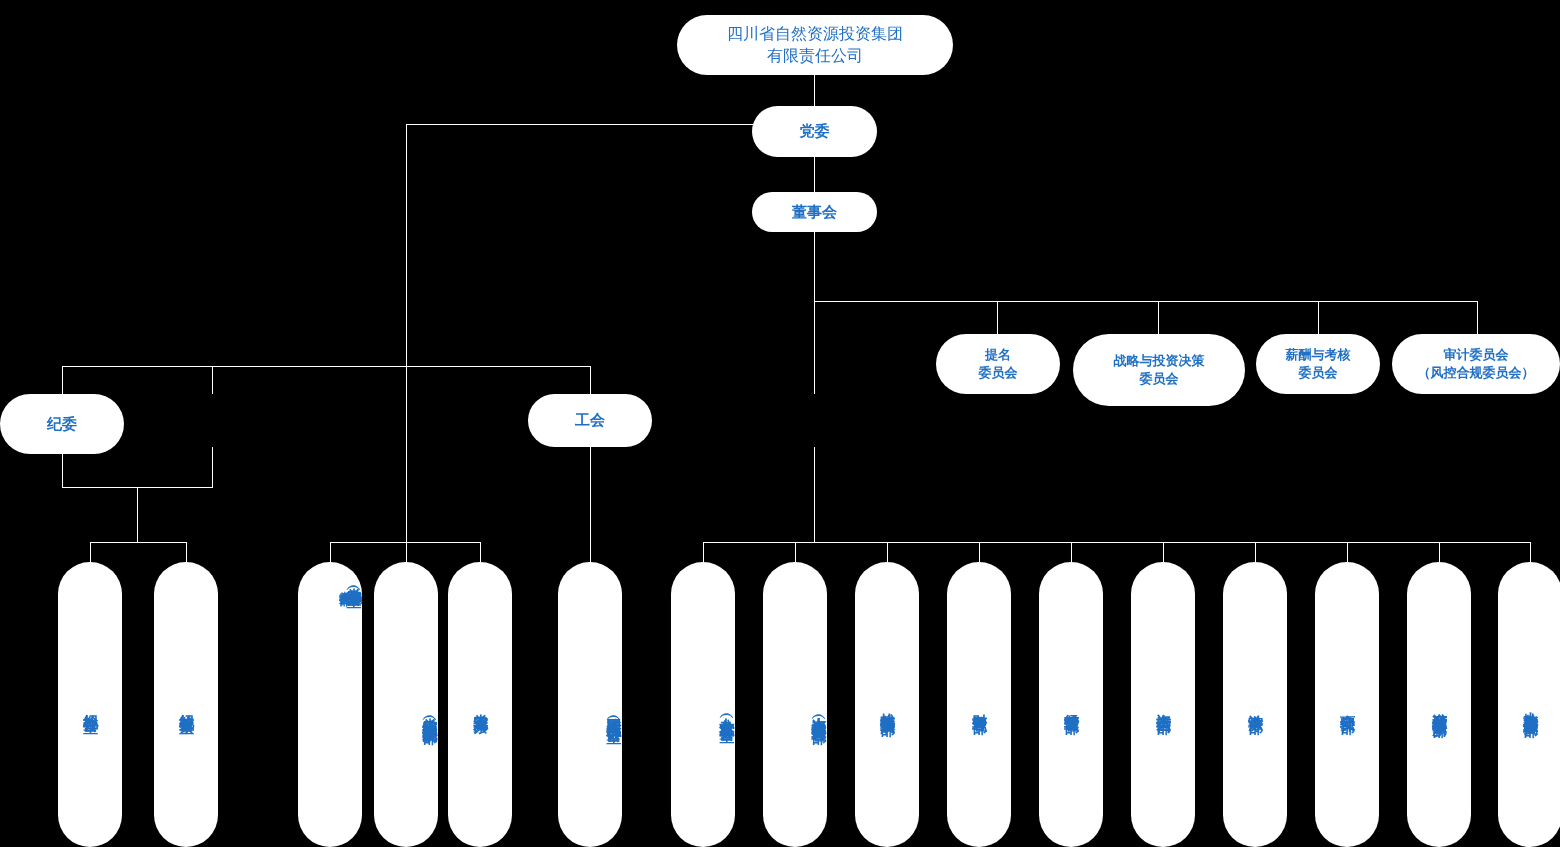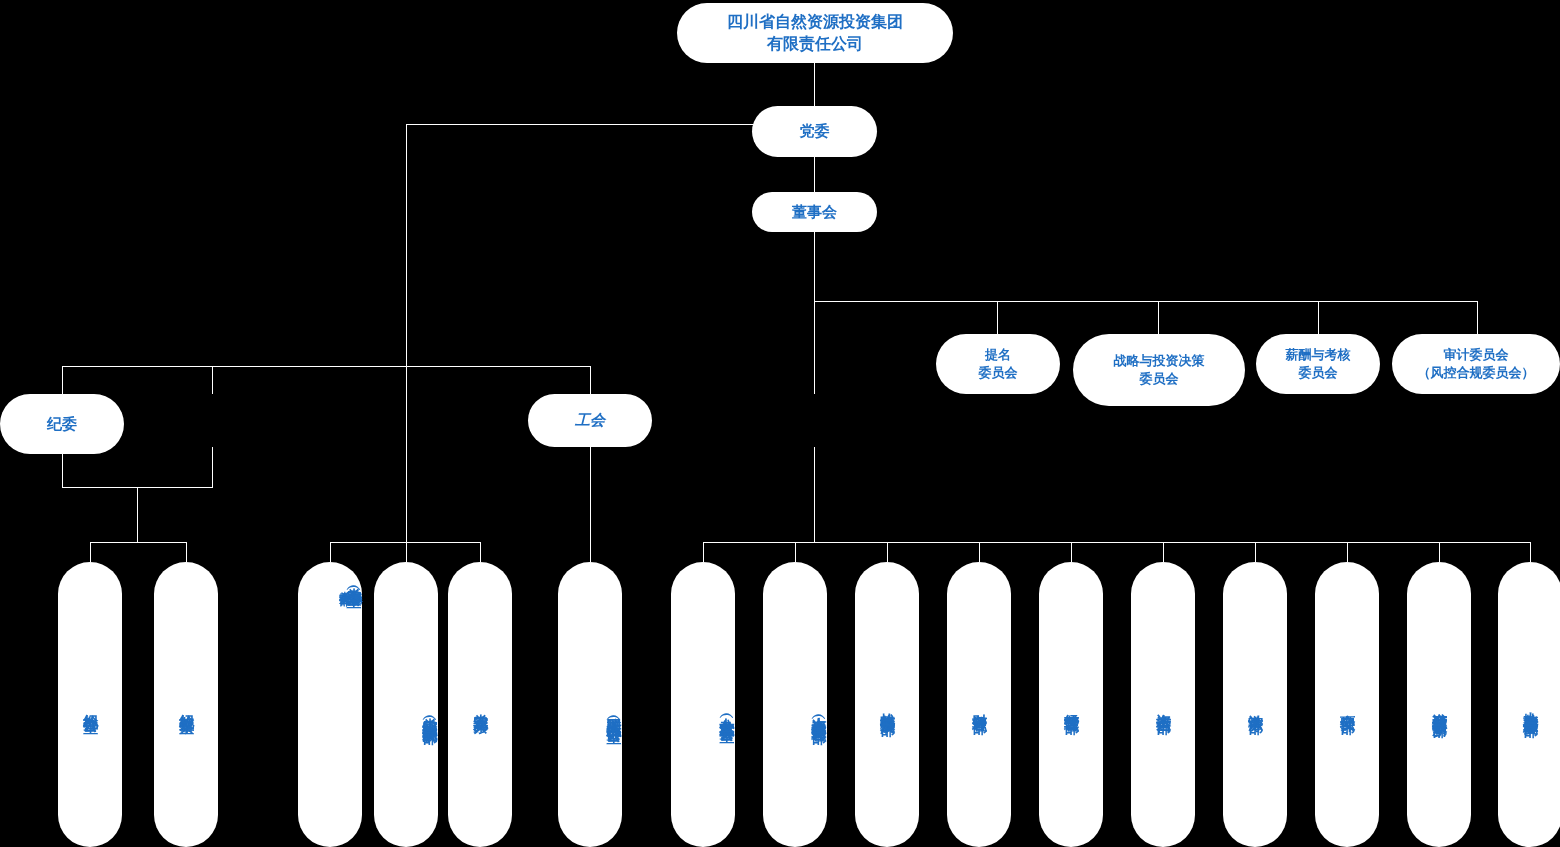--- a/index.html
+++ b/index.html
@@ -29,21 +29,21 @@
   .node.pill {
     border-radius: 999px;
   }
   .node.vert {
     border-radius: 34px;
     writing-mode: vertical-rl;
     text-orientation: upright;
     line-height: 1.18;
     letter-spacing: 1px;
   }
-  .t-root   { font-size: 16px; font-weight: bold; }
+  .t-root   { font-size: 16px; font-weight: normal; margin-top: 12px; }
   .t-mid    { font-size: 15px; font-weight: bold; }
   .t-small  { font-size: 13px; font-weight: bold; }
   .t-vert   { font-size: 15px; font-weight: bold; }
   .link {
     position: absolute;
     background: #ffffff;
   }
   .link.h { height: 1px; }
   .link.v { width: 1px; }
   .paren {
@@ -158,21 +158,21 @@
   <div class="node pill t-small" style="left:1392px; top:334px; width:168px; height:60px; flex-direction:column;">
     <span>审计委员会</span>
     <span>（风控合规委员会）</span>
   </div>
 
   <div class="node pill t-mid" style="left:0px; top:394px; width:124px; height:60px;">
     <span>纪委</span>
   </div>
 
 
-  <div class="node pill t-mid" style="left:528px; top:394px; width:124px; height:53px;font-style:italic;">
+  <div class="node pill t-mid" style="left:528px; top:394px; width:124px; height:53px;">
     <span>工会</span>
   </div>
 
 
   <div class="node vert t-vert" style="left:58px; top:562px; width:64px; height:285px;">
     <span>纪检办公室</span>
   </div>
   <div class="node vert t-vert" style="left:154px; top:562px; width:64px; height:285px;">
     <span>纪检监察室</span>
   </div>

